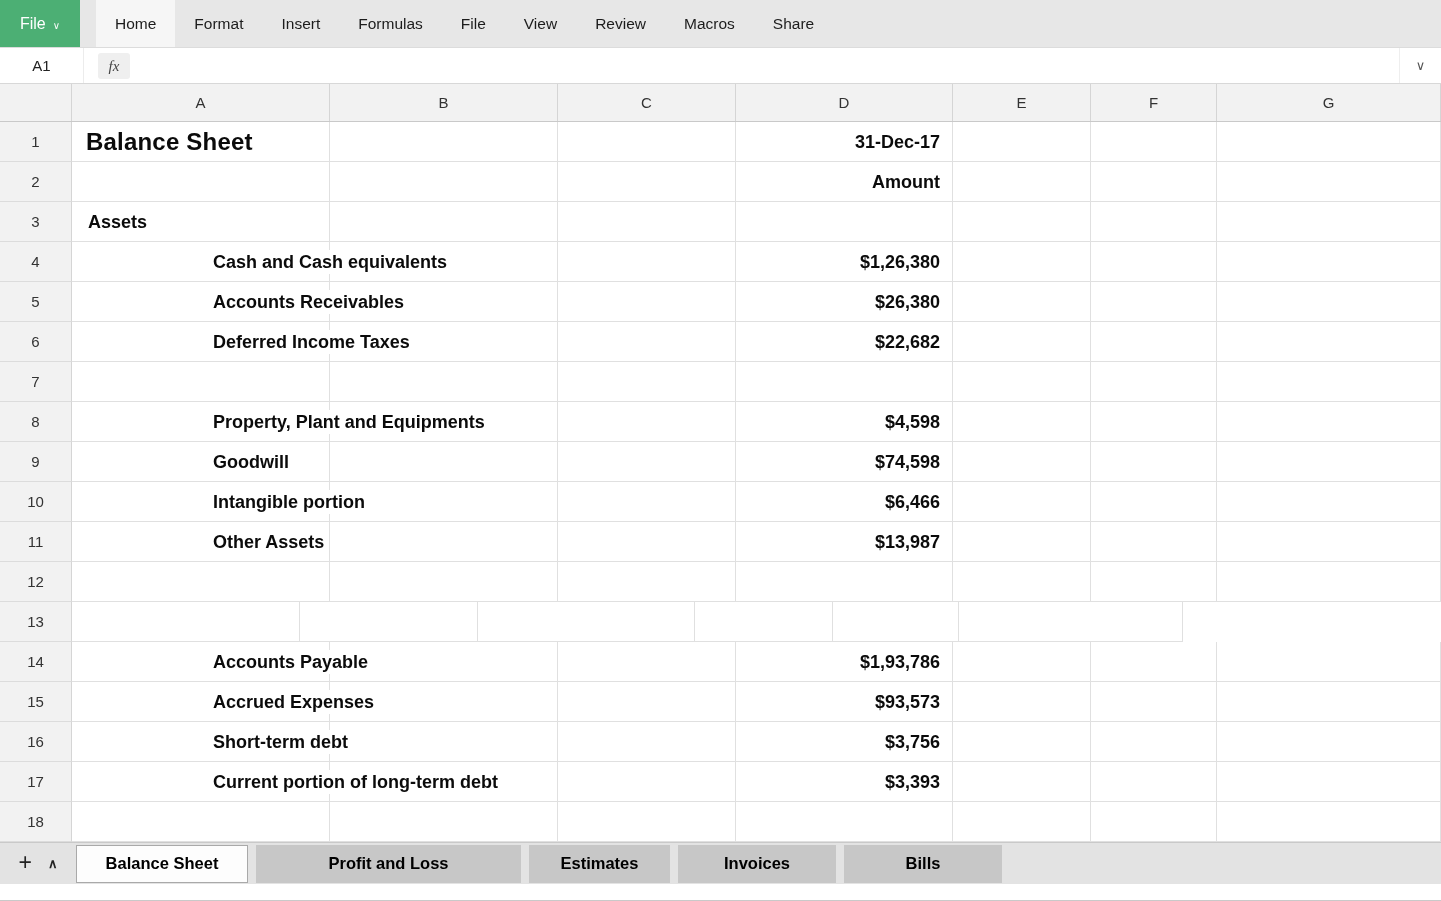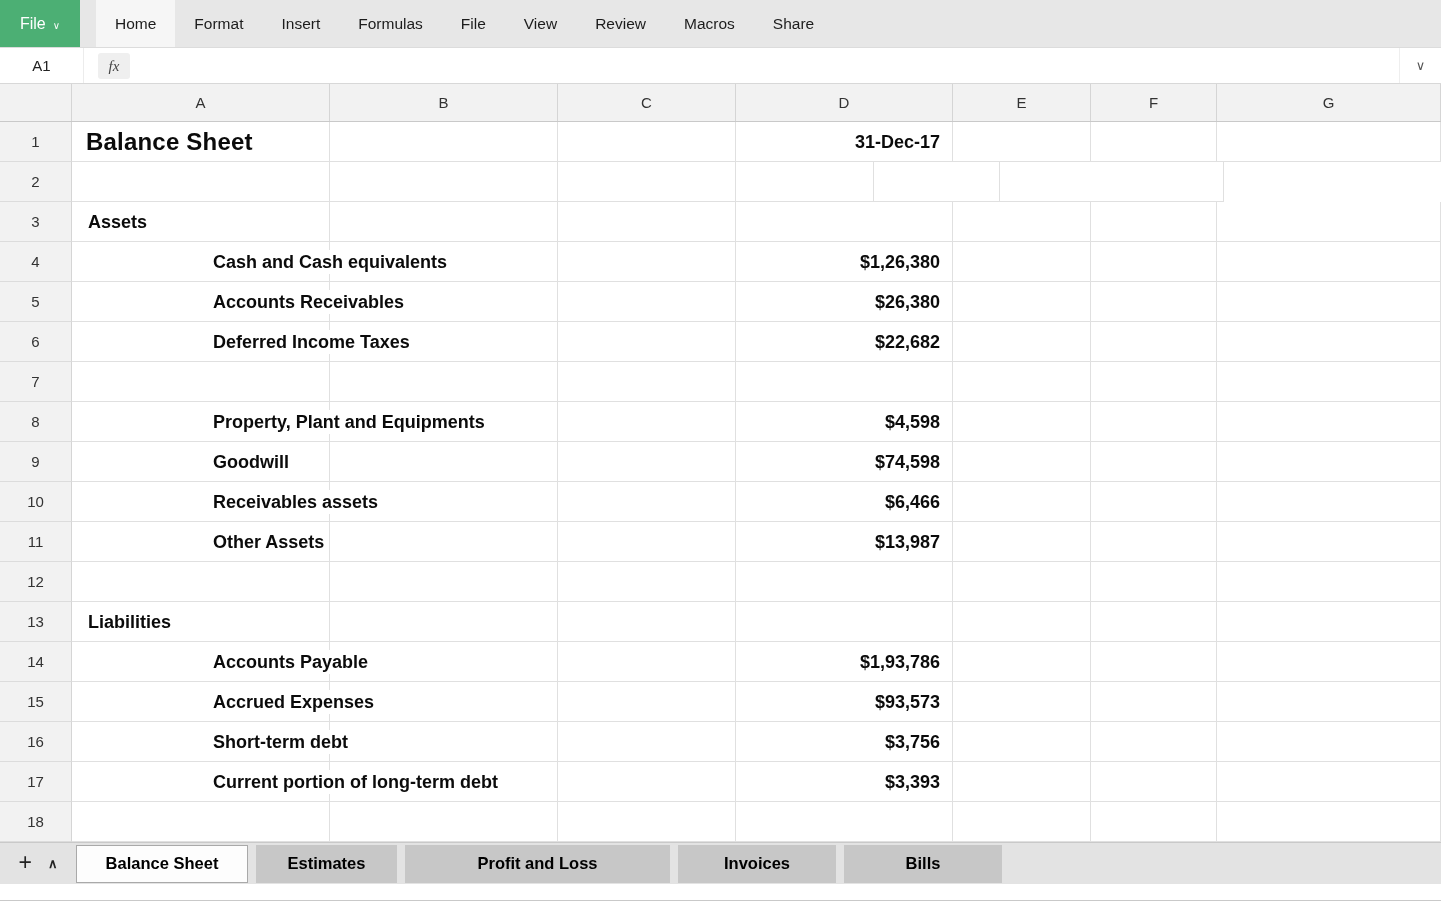--- a/index.html
+++ b/index.html
@@ -102,20 +102,23 @@
       </div>
       <div class="cell" style="width: 138px;"></div>
       <div class="cell" style="width: 126px;"></div>
       <div class="cell" style="width: 224px;"></div>
     </div>
     <div class="grid-row">
       <div class="row-num">2</div>
       <div class="cell" style="width: 258px;"></div>
       <div class="cell" style="width: 228px;"></div>
       <div class="cell" style="width: 178px;"></div>
+      <div class="cell num-bold" style="width: 217px;">
+        <span>Amount</span>
+      </div>
       <div class="cell" style="width: 138px;"></div>
       <div class="cell" style="width: 126px;"></div>
       <div class="cell" style="width: 224px;"></div>
     </div>
     <div class="grid-row">
       <div class="row-num">3</div>
       <div class="cell section" style="width: 258px;">
         <span>Assets</span>
       </div>
       <div class="cell" style="width: 228px;"></div>
@@ -201,21 +204,21 @@
       <div class="cell num" style="width: 217px;">
         <span>$74,598</span>
       </div>
       <div class="cell" style="width: 138px;"></div>
       <div class="cell" style="width: 126px;"></div>
       <div class="cell" style="width: 224px;"></div>
     </div>
     <div class="grid-row">
       <div class="row-num">10</div>
       <div class="cell item" style="width: 258px;">
-        <span>Receivables assets</span>
+        <span>Intangible portion</span>
       </div>
       <div class="cell" style="width: 228px;"></div>
       <div class="cell" style="width: 178px;"></div>
       <div class="cell num" style="width: 217px;">
         <span>$6,466</span>
       </div>
       <div class="cell" style="width: 138px;"></div>
       <div class="cell" style="width: 126px;"></div>
       <div class="cell" style="width: 224px;"></div>
     </div>
@@ -238,23 +241,20 @@
       <div class="cell" style="width: 258px;"></div>
       <div class="cell" style="width: 228px;"></div>
       <div class="cell" style="width: 178px;"></div>
       <div class="cell" style="width: 217px;"></div>
       <div class="cell" style="width: 138px;"></div>
       <div class="cell" style="width: 126px;"></div>
       <div class="cell" style="width: 224px;"></div>
     </div>
     <div class="grid-row">
       <div class="row-num">13</div>
-      <div class="cell section" style="width: 258px;">
-        <span>Liabilities</span>
-      </div>
       <div class="cell" style="width: 228px;"></div>
       <div class="cell" style="width: 178px;"></div>
       <div class="cell" style="width: 217px;"></div>
       <div class="cell" style="width: 138px;"></div>
       <div class="cell" style="width: 126px;"></div>
       <div class="cell" style="width: 224px;"></div>
     </div>
     <div class="grid-row">
       <div class="row-num">14</div>
       <div class="cell item" style="width: 258px;">
@@ -323,19 +323,19 @@
     </div>
   </div>
 
 <div class="tabbar">
   <div class="tab-controls">
     <span class="plus-icon">+</span>
     <span class="chev-up-icon">∧</span>
   </div>
   <div class="sheet-tabs">
       <div class="sheet-tab active" style="width: 172px;">Balance Sheet</div>
+      <div class="sheet-tab" style="width: 265px;">Profit and Loss</div>
       <div class="sheet-tab" style="width: 141px;">Estimates</div>
-      <div class="sheet-tab" style="width: 265px;">Profit and Loss</div>
       <div class="sheet-tab" style="width: 158px;">Invoices</div>
       <div class="sheet-tab" style="width: 158px;">Bills</div>
     </div>
 </div>
 <div class="bottom-strip"></div>
 
 </body></html>

